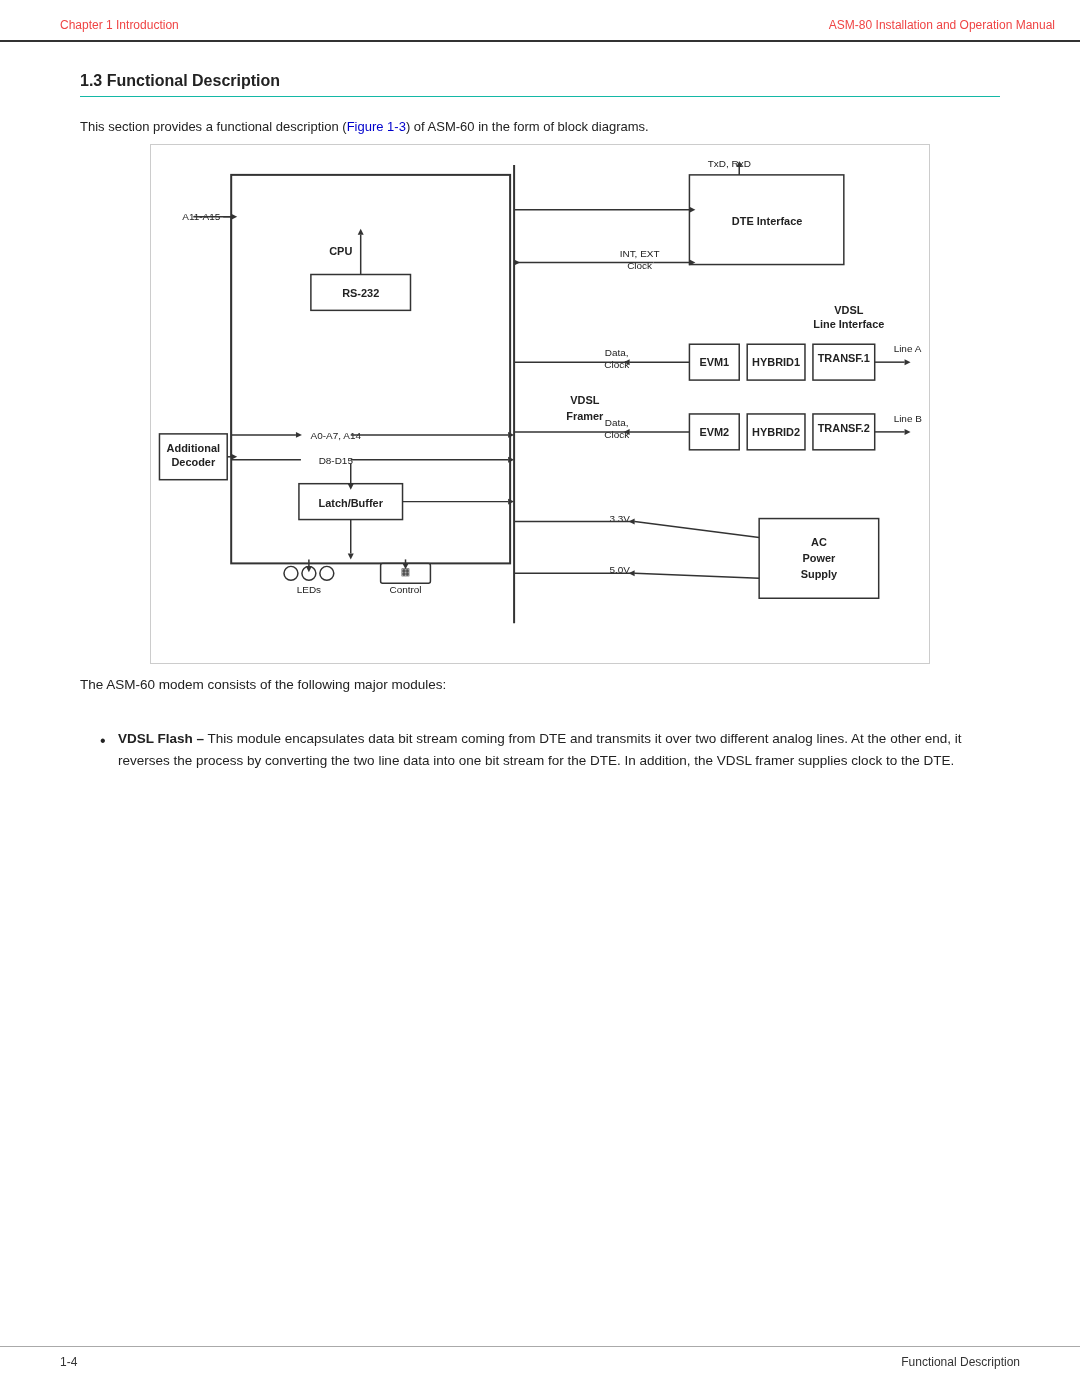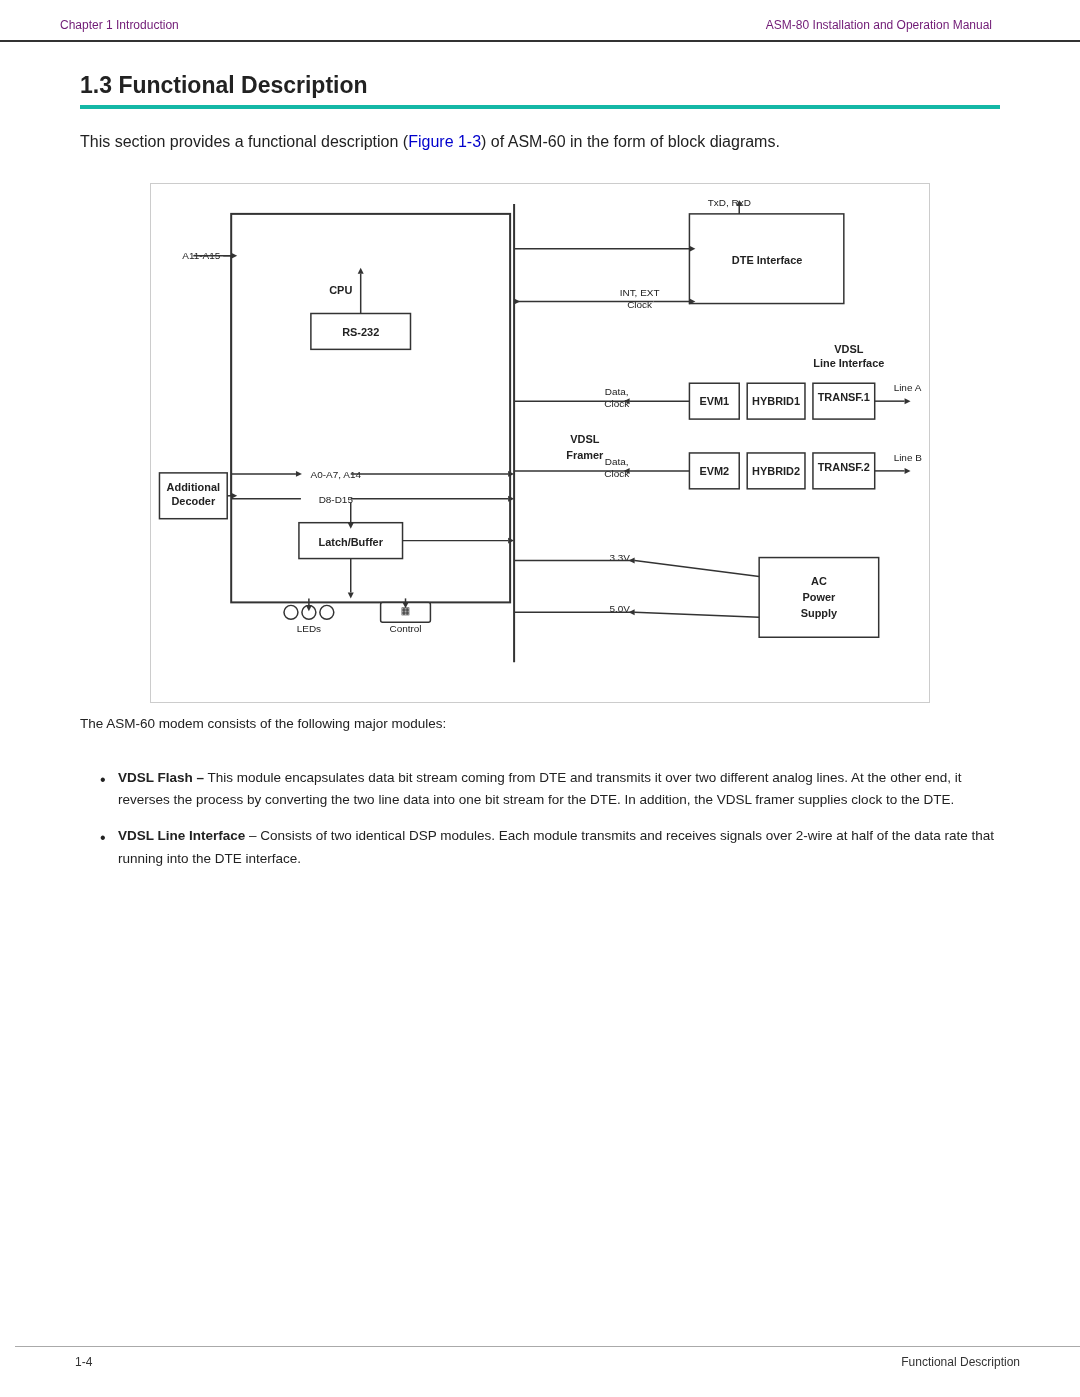--- a/index.html
+++ b/index.html
@@ -10,44 +10,44 @@
       color: #222;
       width: 1080px;
       min-height: 1397px;
       position: relative;
     }
 
     
     .page-header {
       display: flex;
       justify-content: space-between;
-      padding: 18px 88px 8px 60px;
+      padding: 18px 25px 8px 60px;
       border-bottom: 2px solid #333;
       font-size: 12px;
-      color: #701a75;
+      color: #ef4444;
     }
 
     
     .main-content {
       padding: 30px 80px 40px 80px;
     }
 
     
     .section-title {
-      font-size: 23px;
+      font-size: 16px;
       font-weight: bold;
       margin-bottom: 20px;
-      border-bottom: 4px solid #14b8a6;
+      border-bottom: 1px solid #14b8a6;
       padding-bottom: 6px;
     }
 
     .intro-text {
-      font-size: 16px;
+      font-size: 13px;
       line-height: 1.6;
-      margin-bottom: 28px;
+      margin-bottom: 6px;
     }
 
     .figure-link {
       color: #0000cc;
       text-decoration: none;
     }
 
     
     .diagram-container {
       border: 1px solid #ccc;
@@ -91,21 +91,21 @@
       position: absolute;
       left: 0;
       top: 0;
       font-size: 16px;
     }
 
     
     .page-footer {
       position: absolute;
       bottom: 20px;
-      left: 15px;
+      left: 0;
       right: 0;
       display: flex;
       justify-content: space-between;
       padding: 8px 60px;
       border-top: 1px solid #aaa;
       font-size: 12px;
       color: #333;
     }
 
     
@@ -310,23 +310,20 @@
     </svg>
   </div>
 
 
   <p class="body-text">The ASM-60 modem consists of the following major modules:</p>
 
   <ul class="bullet-list">
     <li>
       <strong>VDSL Flash –</strong><span> </span><span>This module encapsulates data bit stream coming from DTE and transmits it over two different analog lines. At the other end, it reverses the process by converting the two line data into one bit stream for the DTE. In addition, the VDSL framer supplies clock to the DTE.</span>
     </li>
-    <li>
-      <strong>VDSL Line Interface</strong><span> – </span><span>Consists of two identical DSP modules. Each module transmits and receives signals over 2-wire at half of the data rate that running into the DTE interface.</span>
-    </li>
   </ul>
 
 </div>
 
 <div class="page-footer">
   <span>1-4</span>
   <span>Functional Description</span>
 </div>
 
 </body></html>

